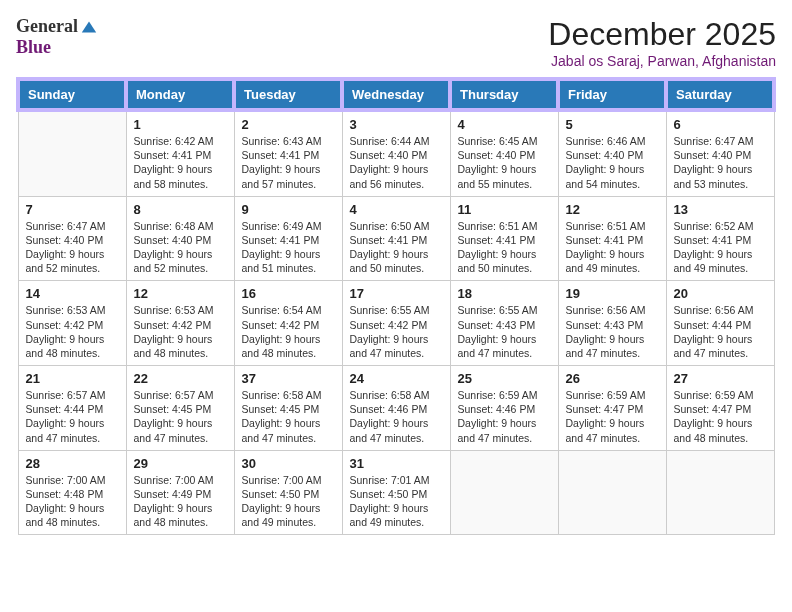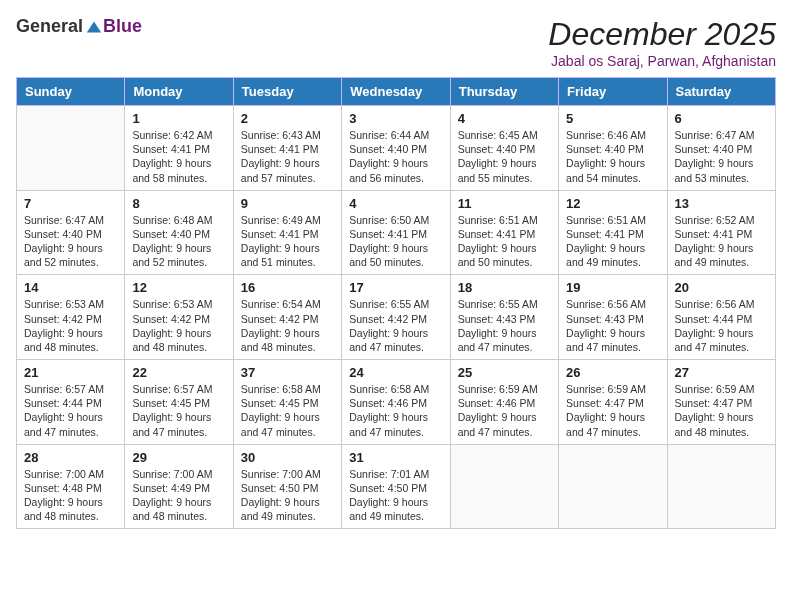--- a/index.html
+++ b/index.html
@@ -11,22 +11,23 @@
       padding: 16px;
     }
     .header {
       display: flex;
       justify-content: space-between;
       align-items: flex-start;
       margin-bottom: 8px;
     }
     .logo {
       display: flex;
-      flex-direction: row;
+      flex-direction: column;
       align-items: flex-start;
+      font-family: Liberation Serif, serif;
     }
     .logo-text {
       display: flex;
       align-items: center;
     }
     .logo-general {
       font-size: 18px;
       font-weight: bold;
       color: #333;
     }
@@ -40,39 +41,38 @@
       height: 18px;
       margin-left: 2px;
     }
     .title-section {
       text-align: right;
     }
     .month-title {
       font-size: 32px;
       font-weight: normal;
       color: #222;
-      font-style: italic;
     }
     .location {
       font-size: 14px;
       color: #701a75;
       text-align: right;
     }
     .calendar {
       width: 100%;
       border-collapse: collapse;
     }
     .calendar th {
       background-color: #2979b8;
       color: #fff;
       text-align: left;
       padding: 6px 8px;
       font-size: 13px;
       font-weight: bold;
-      border: 1px solid #c4b5fd;
+      border: 4px solid #c4b5fd;
     }
     .calendar td {
       vertical-align: top;
       padding: 5px 7px;
       border: 1px solid #ccc;
       font-size: 11px;
       color: #333;
       background: #fff;
       width: calc(100% / 7);
       height: 80px;

